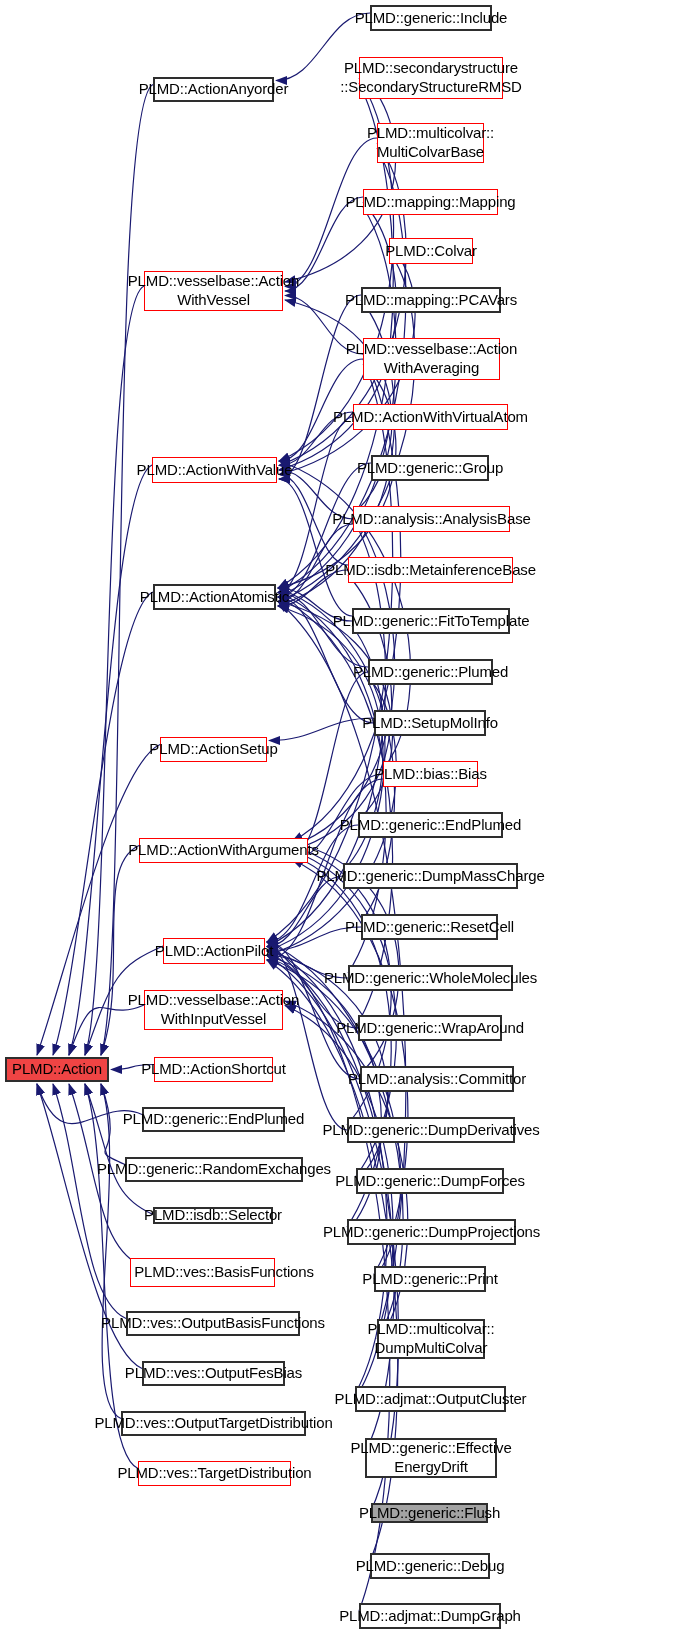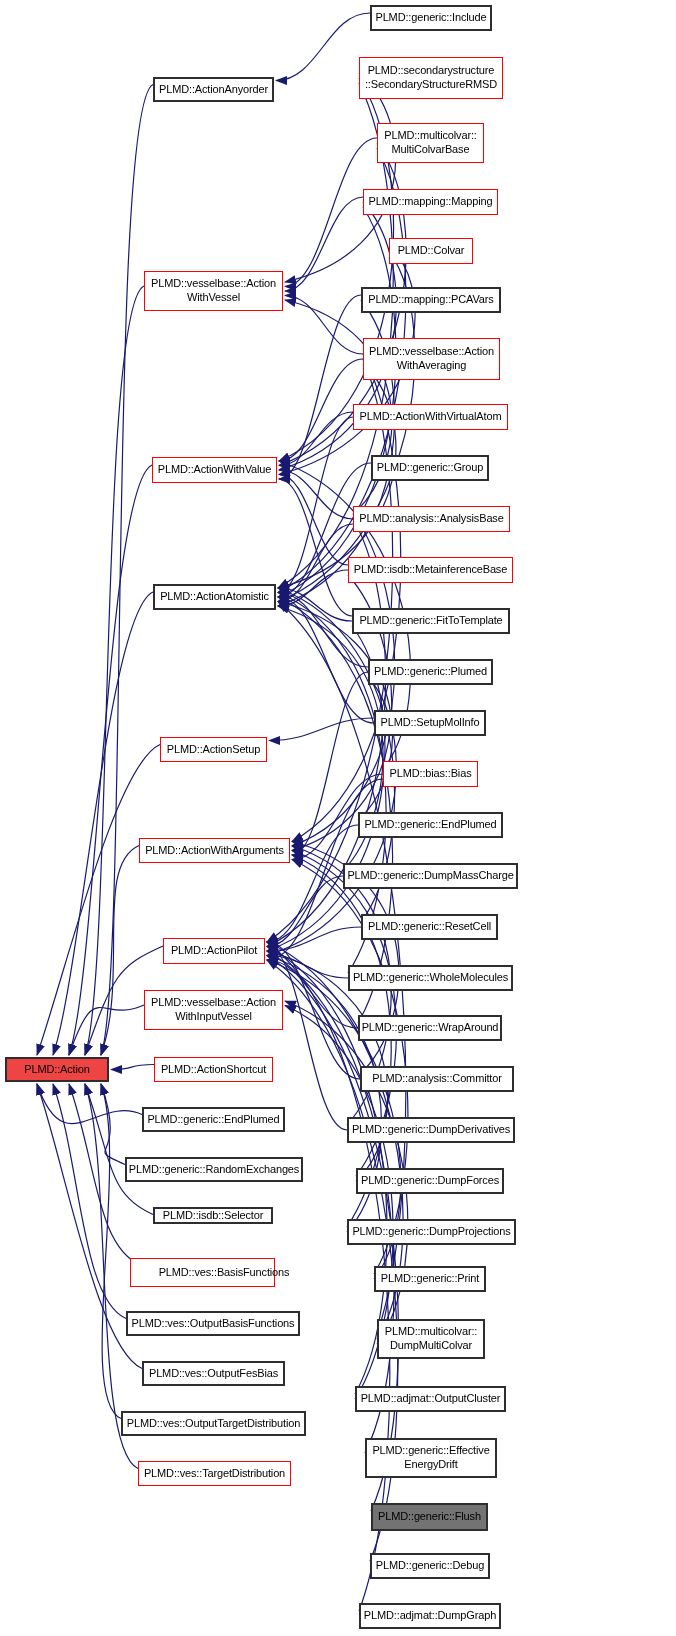--- a/index.html
+++ b/index.html
@@ -1,21 +1,21 @@
 <!DOCTYPE html>
 <html><head>
 <meta charset="utf-8">
 <style>
   html,body{margin:0;padding:0;background:#ffffff;}
   .canvas{position:relative;width:676px;height:1636px;background:#ffffff;
           font-family:"Liberation Sans",sans-serif;overflow:hidden;}
   #edge-layer{position:absolute;left:0;top:0;z-index:1;}
   #node-layer{position:absolute;left:0;top:0;width:100%;height:100%;z-index:2;}
   .node{position:absolute;display:flex;align-items:center;justify-content:center;
-        text-align:center;background:#ffffff;color:#000000;font-size:11px;
+        text-align:center;background:#ffffff;color:#000000;font-size:15px;
         line-height:1.25;white-space:pre-line;box-sizing:border-box;
         letter-spacing:-0.15px;cursor:pointer;z-index:2;}
   .node.black{border:2px solid #2e2e2e;}
   .node.red{border:1.5px solid #ff0000;}
   .node.root{border:2px solid #2e2e2e;background:#c4c4c4;}
   .edge{fill:none;stroke-width:1.2px;}
 </style>
 </head>
 <body>
 
@@ -117,21 +117,21 @@
       </g>
   </svg>
   <div id="node-layer">
       <div class="node root" style="left: 5px; top: 1057px; width: 104px; height: 25px; border-color: rgb(46, 46, 46); background: #ef4444; color: rgb(0, 0, 0);">PLMD::Action</div>
       <div class="node black" style="left: 153px; top: 77px; width: 121px; height: 25px; border-color: rgb(46, 46, 46); background: rgb(255, 255, 255); color: rgb(0, 0, 0);">PLMD::ActionAnyorder</div>
       <div class="node red" style="left: 144px; top: 271px; width: 139px; height: 40px; border-color: rgb(255, 0, 0); background: rgb(255, 255, 255); color: rgb(0, 0, 0);">PLMD::vesselbase::Action
 WithVessel</div>
       <div class="node red" style="left: 152px; top: 457px; width: 125px; height: 26px; border-color: rgb(255, 0, 0); background: rgb(255, 255, 255); color: rgb(0, 0, 0);">PLMD::ActionWithValue</div>
       <div class="node black" style="left: 153px; top: 584px; width: 123px; height: 26px; border-color: rgb(46, 46, 46); background: rgb(255, 255, 255); color: rgb(0, 0, 0);">PLMD::ActionAtomistic</div>
       <div class="node red" style="left: 160px; top: 737px; width: 107px; height: 25px; border-color: rgb(255, 0, 0); background: rgb(255, 255, 255); color: rgb(0, 0, 0);">PLMD::ActionSetup</div>
-      <div class="node red" style="left: 139px; top: 838px; width: 151px; height: 25px; border-color: rgb(255, 0, 0); background: rgb(255, 255, 255); color: rgb(0, 0, 0);">PLMD::ActionWithArguments</div>
+      <div class="node red" style="left: 139px; top: 838px; width: 169px; height: 25px; border-color: rgb(255, 0, 0); background: rgb(255, 255, 255); color: rgb(0, 0, 0);">PLMD::ActionWithArguments</div>
       <div class="node red" style="left: 163px; top: 938px; width: 102px; height: 26px; border-color: rgb(255, 0, 0); background: rgb(255, 255, 255); color: rgb(0, 0, 0);">PLMD::ActionPilot</div>
       <div class="node red" style="left: 144px; top: 990px; width: 139px; height: 40px; border-color: rgb(255, 0, 0); background: rgb(255, 255, 255); color: rgb(0, 0, 0);">PLMD::vesselbase::Action
 WithInputVessel</div>
       <div class="node red" style="left: 154px; top: 1057px; width: 119px; height: 25px; border-color: rgb(255, 0, 0); background: rgb(255, 255, 255); color: rgb(0, 0, 0);">PLMD::ActionShortcut</div>
       <div class="node black" style="left: 142px; top: 1107px; width: 143px; height: 25px; border-color: rgb(46, 46, 46); background: rgb(255, 255, 255); color: rgb(0, 0, 0);">PLMD::generic::EndPlumed</div>
       <div class="node black" style="left: 125px; top: 1157px; width: 178px; height: 25px; border-color: rgb(46, 46, 46); background: rgb(255, 255, 255); color: rgb(0, 0, 0);">PLMD::generic::RandomExchanges</div>
       <div class="node black" style="left: 153px; top: 1207px; width: 120px; height: 17px; border-color: rgb(46, 46, 46); background: rgb(255, 255, 255); color: rgb(0, 0, 0);">PLMD::isdb::Selector</div>
       <div class="node red" style="left: 130px; top: 1258px; width: 145px; height: 29px; border-color: rgb(255, 0, 0); background: rgb(255, 255, 255); color: rgb(0, 0, 0); padding-left: 43px;">PLMD::ves::BasisFunctions</div>
       <div class="node black" style="left: 126px; top: 1311px; width: 174px; height: 25px; border-color: rgb(46, 46, 46); background: rgb(255, 255, 255); color: rgb(0, 0, 0);">PLMD::ves::OutputBasisFunctions</div>
       <div class="node black" style="left: 142px; top: 1361px; width: 143px; height: 25px; border-color: rgb(46, 46, 46); background: rgb(255, 255, 255); color: rgb(0, 0, 0);">PLMD::ves::OutputFesBias</div>
@@ -163,17 +163,17 @@
       <div class="node black" style="left: 360px; top: 1066px; width: 154px; height: 26px; border-color: rgb(46, 46, 46); background: rgb(255, 255, 255); color: rgb(0, 0, 0);">PLMD::analysis::Committor</div>
       <div class="node black" style="left: 347px; top: 1117px; width: 168px; height: 26px; border-color: rgb(46, 46, 46); background: rgb(255, 255, 255); color: rgb(0, 0, 0);">PLMD::generic::DumpDerivatives</div>
       <div class="node black" style="left: 356px; top: 1168px; width: 148px; height: 26px; border-color: rgb(46, 46, 46); background: rgb(255, 255, 255); color: rgb(0, 0, 0);">PLMD::generic::DumpForces</div>
       <div class="node black" style="left: 347px; top: 1219px; width: 169px; height: 26px; border-color: rgb(46, 46, 46); background: rgb(255, 255, 255); color: rgb(0, 0, 0);">PLMD::generic::DumpProjections</div>
       <div class="node black" style="left: 374px; top: 1266px; width: 112px; height: 26px; border-color: rgb(46, 46, 46); background: rgb(255, 255, 255); color: rgb(0, 0, 0);">PLMD::generic::Print</div>
       <div class="node black" style="left: 377px; top: 1319px; width: 108px; height: 40px; border-color: rgb(46, 46, 46); background: rgb(255, 255, 255); color: rgb(0, 0, 0);">PLMD::multicolvar::
 DumpMultiColvar</div>
       <div class="node black" style="left: 355px; top: 1386px; width: 151px; height: 26px; border-color: rgb(46, 46, 46); background: rgb(255, 255, 255); color: rgb(0, 0, 0);">PLMD::adjmat::OutputCluster</div>
       <div class="node black" style="left: 365px; top: 1438px; width: 132px; height: 40px; border-color: rgb(46, 46, 46); background: rgb(255, 255, 255); color: rgb(0, 0, 0);">PLMD::generic::Effective
 EnergyDrift</div>
-      <div class="node black" style="left: 371px; top: 1503px; width: 117px; height: 28px; border-color: rgb(46, 46, 46); background: #737373; color: rgb(0, 0, 0);">PLMD::generic::Flush</div>
+      <div class="node black" style="left: 371px; top: 1503px; width: 117px; height: 20px; border-color: rgb(46, 46, 46); background: #a3a3a3; color: rgb(0, 0, 0);">PLMD::generic::Flush</div>
       <div class="node black" style="left: 370px; top: 1553px; width: 120px; height: 26px; border-color: rgb(46, 46, 46); background: rgb(255, 255, 255); color: rgb(0, 0, 0);">PLMD::generic::Debug</div>
       <div class="node black" style="left: 359px; top: 1603px; width: 142px; height: 26px; border-color: rgb(46, 46, 46); background: rgb(255, 255, 255); color: rgb(0, 0, 0);">PLMD::adjmat::DumpGraph</div>
     </div>
 </div>
 
 </body></html>

